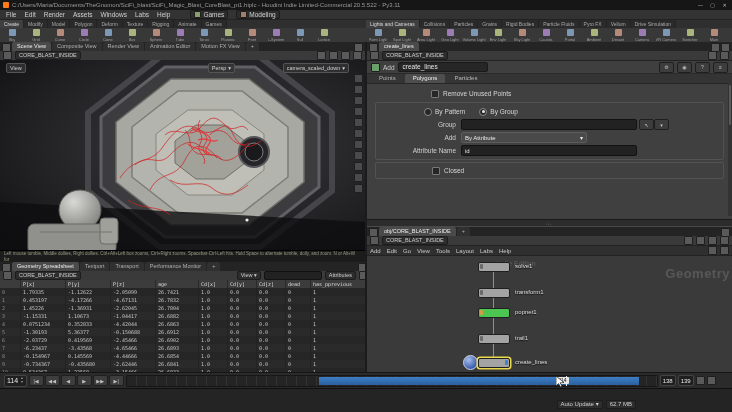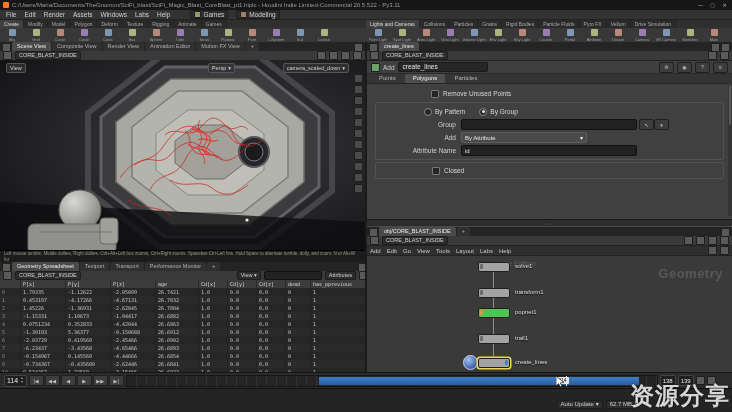--- a/index.html
+++ b/index.html
@@ -85,21 +85,21 @@
   .checkbox{width:6px;height:6px;background:#262626;border:1px solid #787878;border-radius:1px;display:inline-block;margin-right:4px;flex:none;}
   .radio{width:6px;height:6px;background:#262626;border:1px solid #8a8a8a;border-radius:50%;display:inline-block;margin-right:3px;position:relative;flex:none;}
   .radio.sel::after{content:"";position:absolute;left:1.5px;top:1.5px;width:3px;height:3px;border-radius:50%;background:#e8e8e8;}
   .groupbox{border:1px solid #525252;border-radius:2px;margin:2px 8px;padding:2px 0;}
   .pdivider{height:6px;background:#2c2c2c;border-top:1px solid #1a1a1a;border-bottom:1px solid #4a4a4a;
             display:flex;align-items:center;justify-content:center;color:#777;font-size:6px;letter-spacing:2px;}
   .pscroll{position:absolute;right:0;top:39px;width:4px;height:135px;background:#333;}
   .pscroll::after{content:"";position:absolute;left:1px;top:4px;width:2px;height:40px;background:#5a5a5a;border-radius:1px;}
   
   .netcanvas{height:123px;background:#3a3a3a;position:relative;overflow:hidden;}
-  .net-watermark{position:absolute;right:9px;top:10px;font-size:13px;font-weight:bold;color:#707070;opacity:.55;letter-spacing:.5px;}
+  .net-watermark{position:absolute;right:2px;top:10px;font-size:13px;font-weight:bold;color:#707070;opacity:.55;letter-spacing:.5px;}
   .net-watermark2{position:absolute;left:130px;top:4px;font-size:7px;color:rgba(170,170,170,.35);}
   .node{position:absolute;display:flex;align-items:flex-start;}
   .nbody{width:30px;height:8px;background:#a3a3a3;border:1px solid #1f1f1f;border-radius:2px;position:relative;flex:none;}
   .nbody .flag{position:absolute;right:1px;top:1px;width:3px;height:5px;background:#3f7fd4;border-radius:1px;}
   .nbody .ltab{position:absolute;left:1px;top:1px;width:3px;height:5px;background:#6a6a6a;border-radius:1px;}
   .node.green .nbody{background:#4cc553;}
   .node.green .nbody .ltab{background:#d49a3f;}
   .node.current .nbody{box-shadow:0 0 0 1.5px #ead84f;}
   .nlabel{margin-left:5px;margin-top:1px;font-size:6px;color:#dedede;text-shadow:0 1px 1px rgba(0,0,0,.8);white-space:nowrap;}
   .nsphere{position:absolute;left:-15px;top:-3px;width:13px;height:13px;border-radius:50%;
@@ -780,14 +780,13 @@
         <span>Auto Update</span>&nbsp;<span>▾</span>
       </span>
       <span class="chip">62.7 MB</span>
     </div>
   </div>
 
   <svg class="cursor" width="9" height="12" viewBox="0 0 9 12">
     <polygon points="0,0 0,10 2.5,7.5 4.5,11 6,10 4,6.8 8,6.5" fill="#fff" stroke="#000" stroke-width="0.6"></polygon>
   </svg>
 
-  <div class="watermark">资源分享</div>
 </div>
 
 </body></html>

